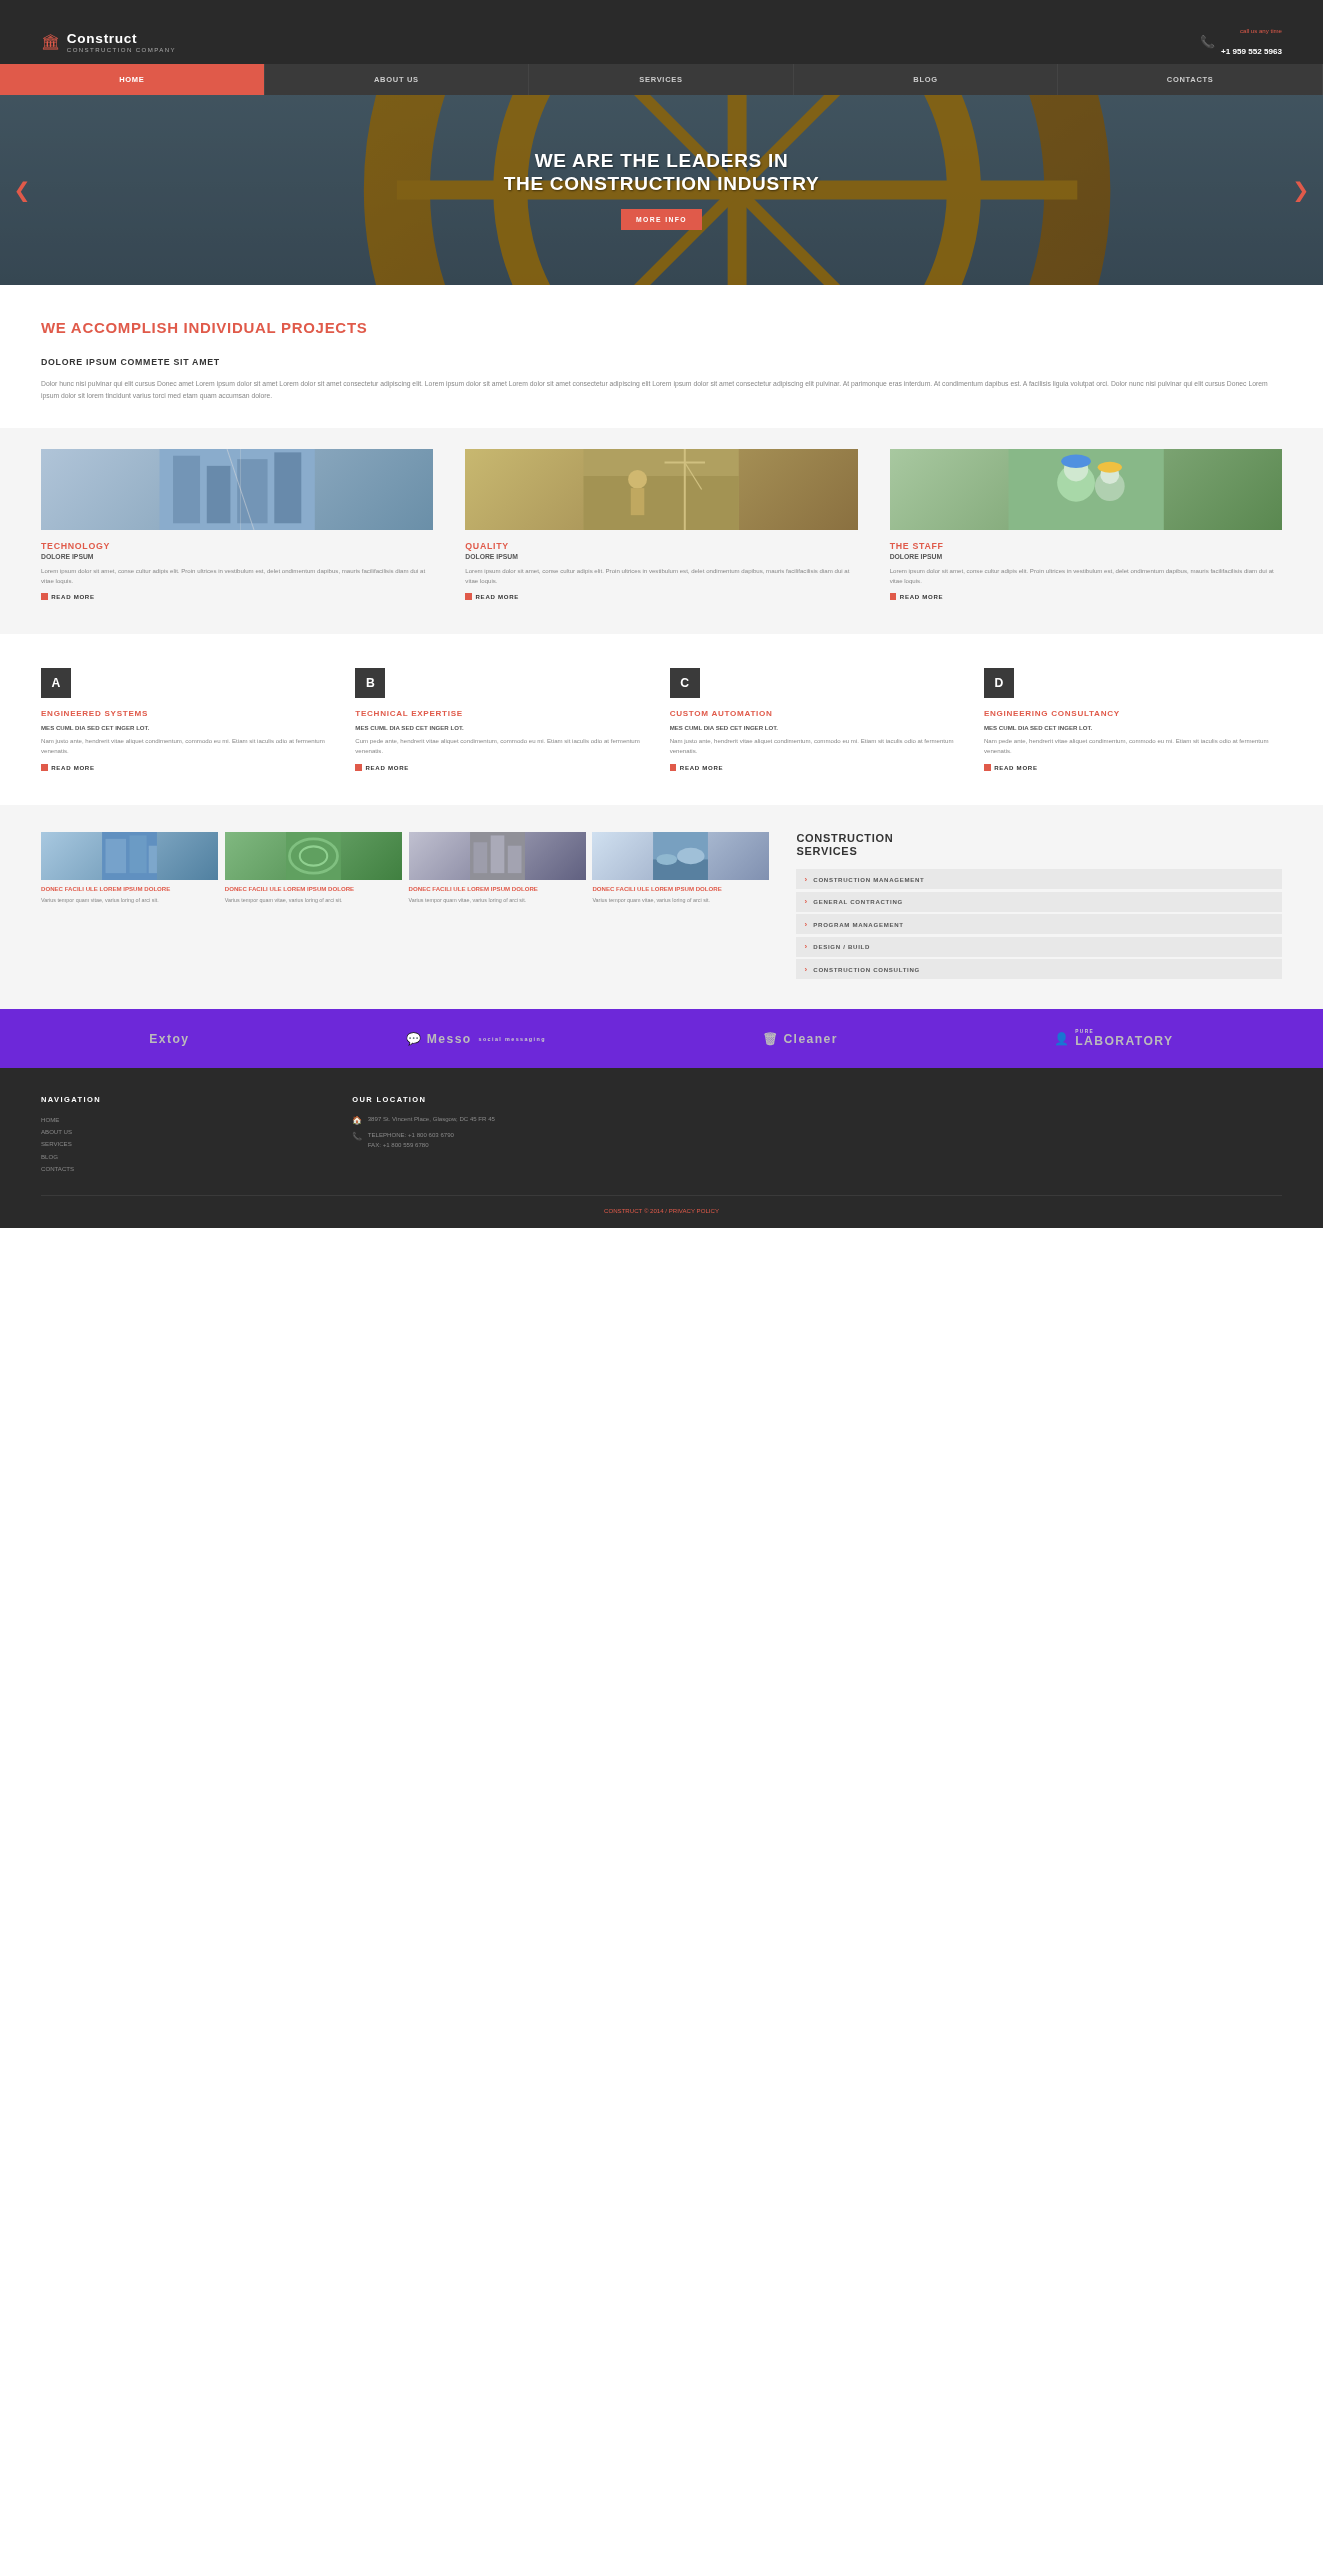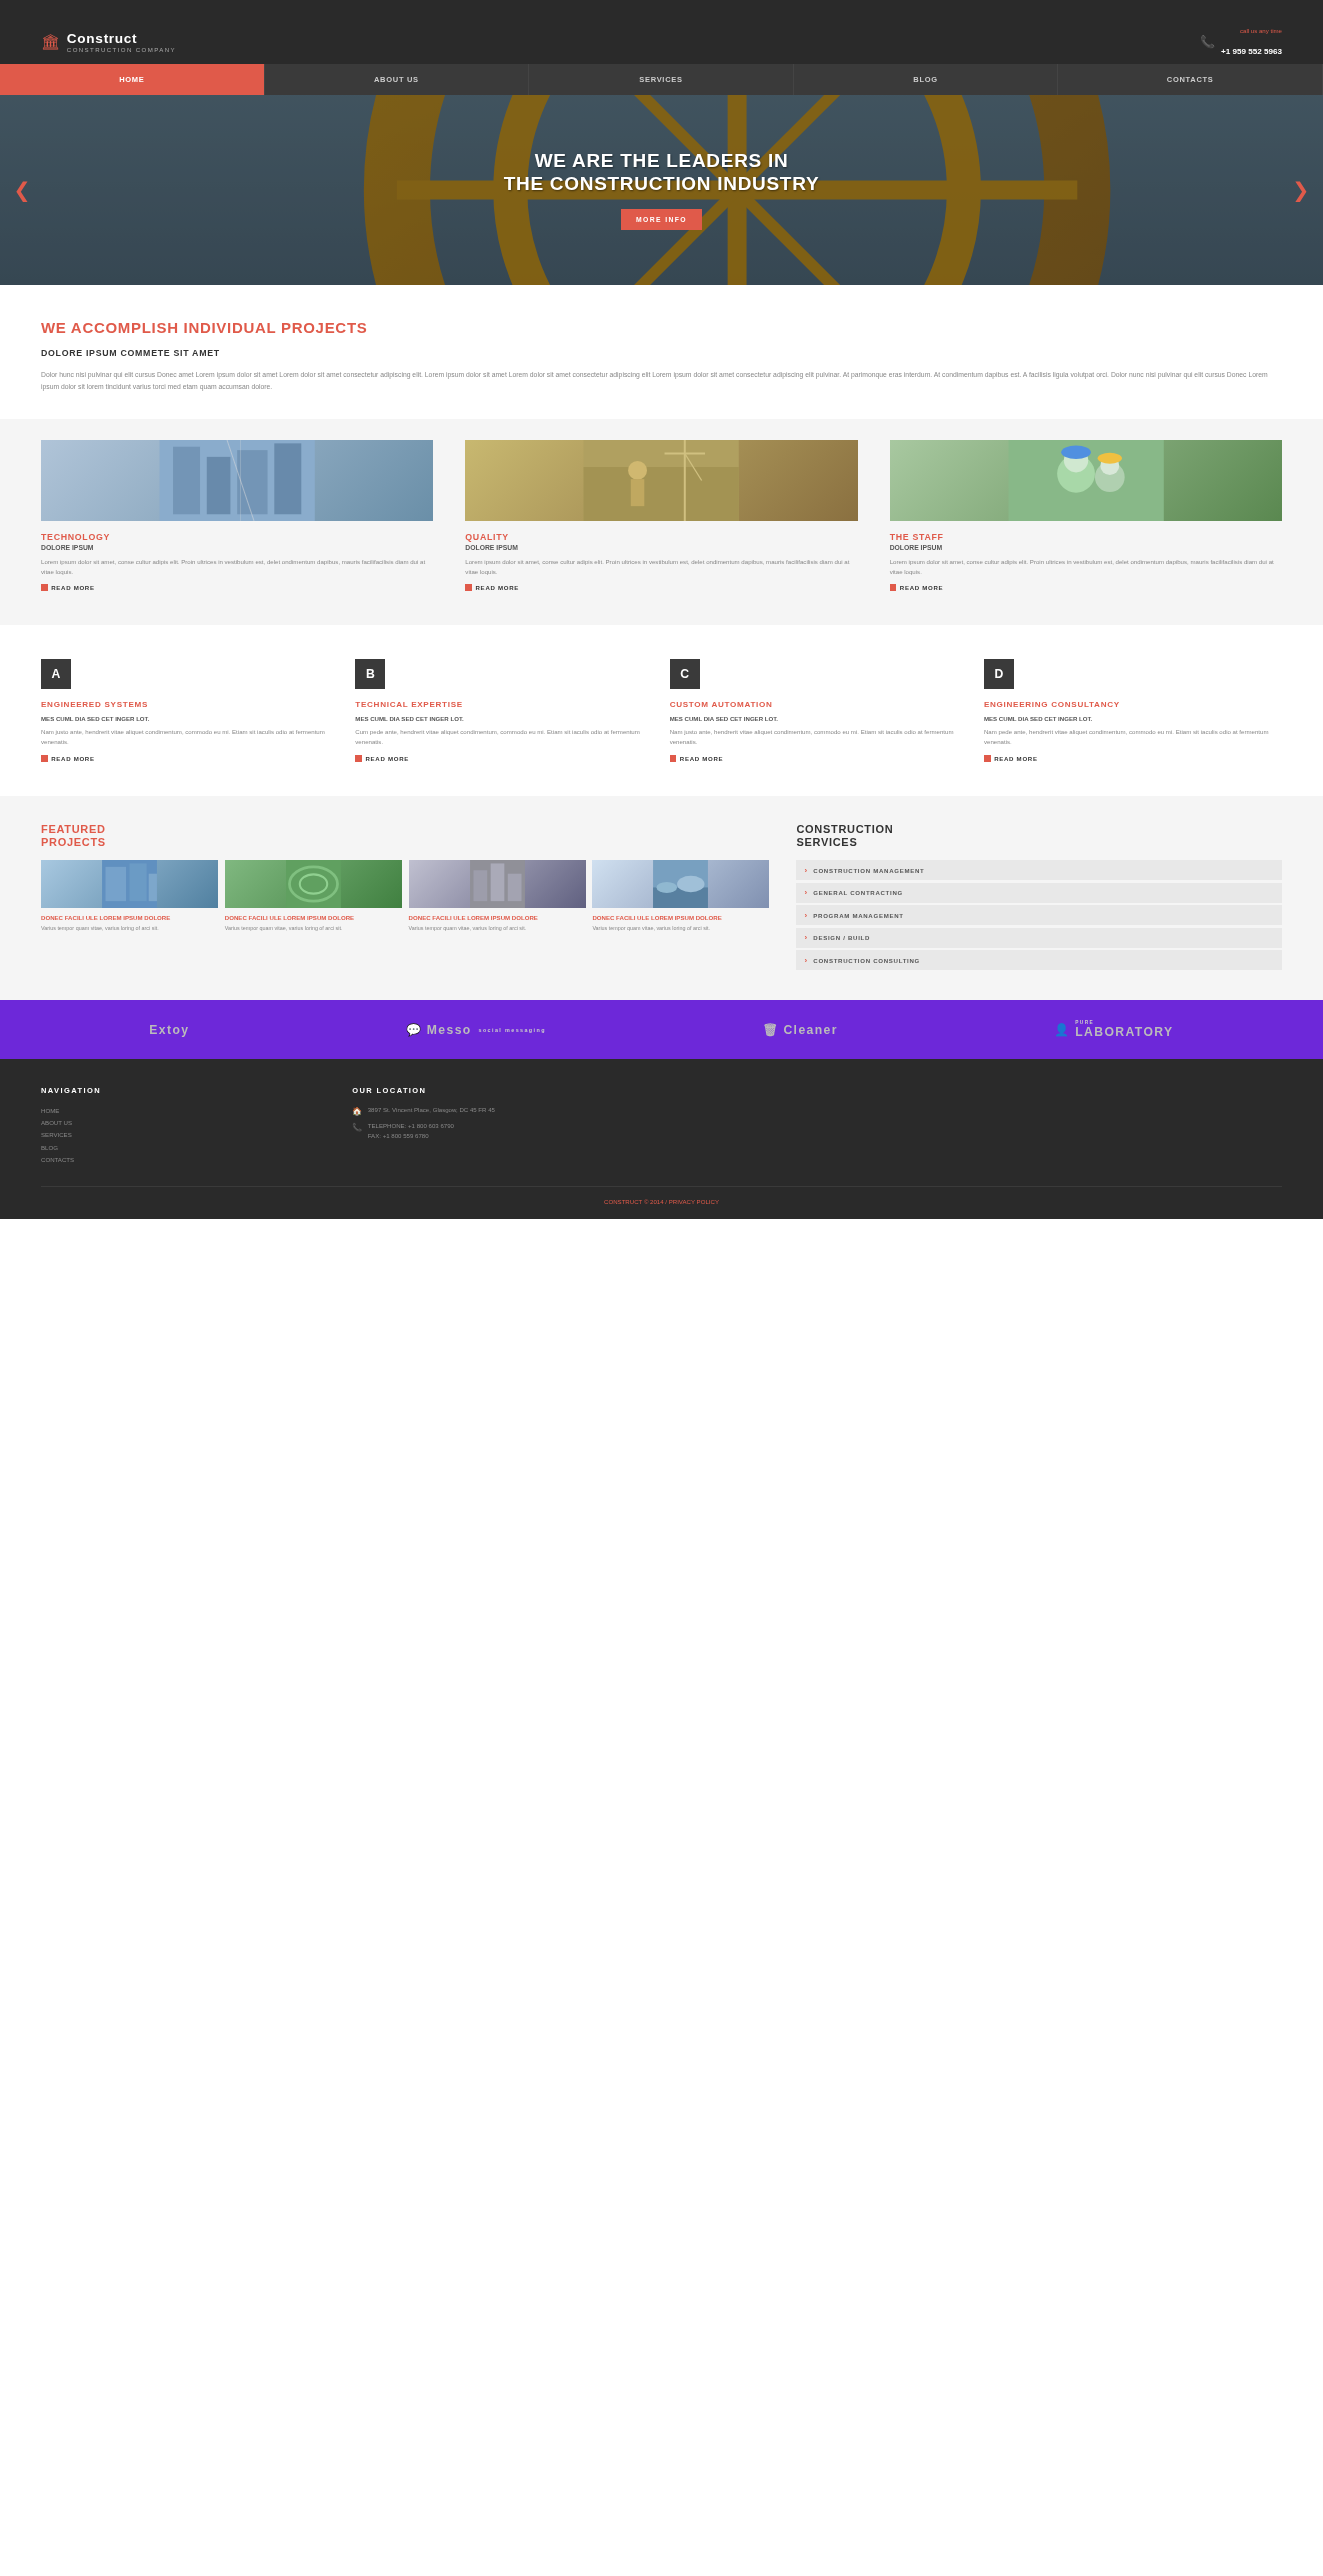--- a/index.html
+++ b/index.html
@@ -32,21 +32,21 @@
     .hero-overlay { position: absolute; top: 0; left: 0; right: 0; bottom: 0; background: rgba(60,40,20,0.55); }
     .hero-content { position: relative; z-index: 2; text-align: center; }
     .hero-title { color: #fff; font-size: 19px; font-weight: bold; text-shadow: 0.7px 0.7px 2px rgba(0,0,0,0.5); line-height: 1.2; margin-bottom: 13.6px; letter-spacing: 0.7px; }
     .hero-btn { background: #e05a4a; color: #fff; padding: 6.8px 15px; font-size: 6.8px; font-weight: bold; letter-spacing: 1.4px; cursor: pointer; border: none; text-transform: uppercase; }
     .hero-arrow { position: absolute; top: 50%; transform: translateY(-50%); color: #e05a4a; font-size: 20.4px; cursor: pointer; z-index: 3; }
     .hero-arrow.left { left: 13.6px; }
     .hero-arrow.right { right: 13.6px; }
 
     
     .section-accomplish { padding: 34px 41px 27px; background: #fff; }
-    .section-title-red { color: #e05a4a; font-size: 15px; font-weight: bold; letter-spacing: 0.7px; margin-bottom: 12px; }
+    .section-title-red { color: #e05a4a; font-size: 15px; font-weight: bold; letter-spacing: 0.7px; margin-bottom: 21px; }
     .section-subtitle { color: #333; font-size: 8.8px; font-weight: bold; letter-spacing: 0.7px; margin-bottom: 11px; }
     .section-text { color: #888; font-size: 6.8px; line-height: 1.7; }
 
     
     .three-cols { padding: 20.4px 41px 34px; background: #f5f5f5; }
     .cols-grid { display: grid; grid-template-columns: 1fr 1fr 1fr; gap: 32px; }
     .col-img { width: 100%; height: 81px; background: #ccc; margin-bottom: 11px; }
     .col-img.img1 { background: linear-gradient(135deg, #b0c4d8 0%, #6a8fa8 100%); }
     .col-img.img2 { background: linear-gradient(135deg, #c8b870 0%, #8a7040 100%); }
     .col-img.img3 { background: linear-gradient(135deg, #a8c8a0 0%, #5a8850 100%); }
@@ -297,23 +297,20 @@
         <span class="read-more-icon"></span>
         <span>READ MORE</span>
       </div>
     </div>
   </div>
 </div>
 
 <div class="featured-section">
 
   <div>
-    <div class="featured-title">
-      <span>FEATURED<br>PROJECTS</span>
-    </div>
     <div class="projects-grid">
       <div class="project-item">
         <div class="project-img proj-img1">
           <svg width="100%" height="48" viewBox="0 0 80 70">
             <rect width="80" height="70" fill="#6090c0"></rect>
             <rect x="5" y="10" width="30" height="50" fill="#80aad0" opacity="0.7"></rect>
             <rect x="40" y="5" width="25" height="55" fill="#70a0c8" opacity="0.7"></rect>
             <rect x="68" y="20" width="12" height="40" fill="#8ab0d0" opacity="0.7"></rect>
           </svg>
         </div>

